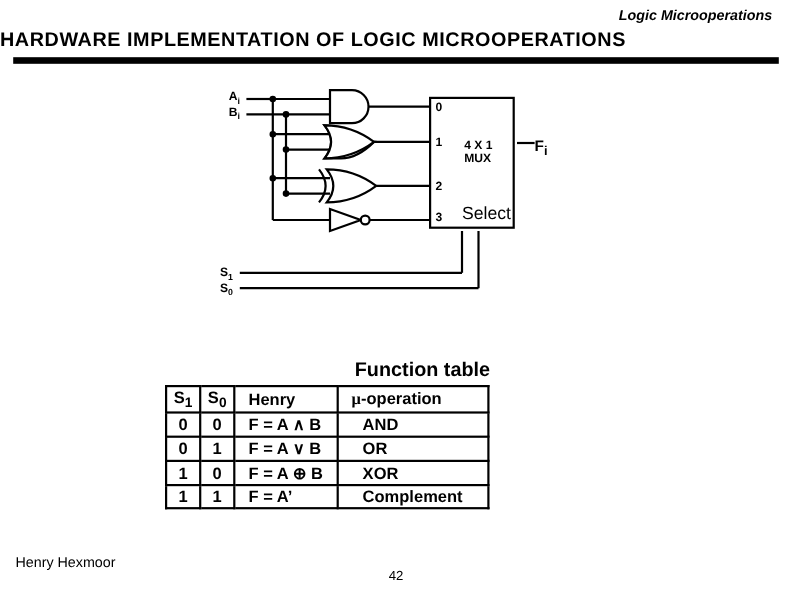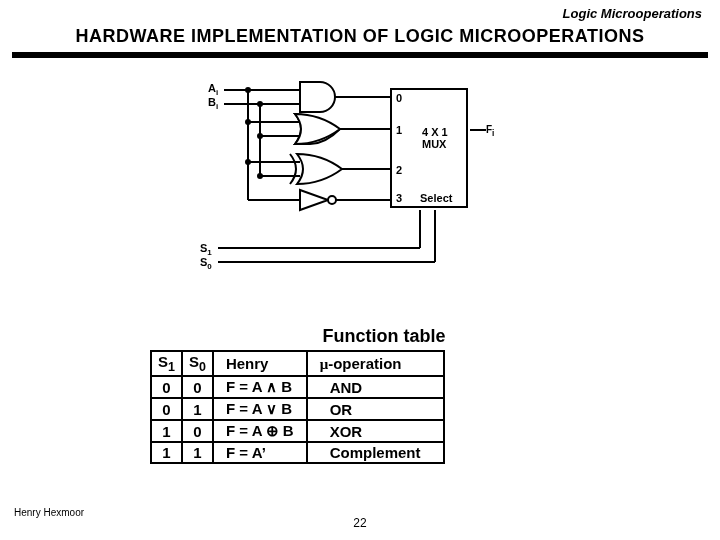--- a/index.html
+++ b/index.html
@@ -8,56 +8,56 @@
     font-family: Arial, Helvetica, sans-serif;
     background: #fff; color: #000;
     position: relative; overflow: hidden;
   }
   .header-label {
     position: absolute; top: 6px; right: 18px;
     font-weight: bold; font-style: italic; font-size: 13px;
   }
   .title {
     position: absolute; top: 26px; left: 0; right: 0;
-    text-align: center; font-weight: bold; font-size: 18px;
+    font-weight: bold; font-size: 18px;
     letter-spacing: 0.5px;
   }
   .rule {
     position: absolute; top: 52px; left: 12px; right: 12px;
     height: 6px; background: #000;
   }
   .diagram {
     position: absolute; top: 70px; left: 160px; width: 400px; height: 210px;
   }
   .sig { position: absolute; font-size: 11px; font-weight: bold; }
   .sig sub { font-size: 8px; vertical-align: sub; }
   .muxbox {
     position: absolute; top: 18px; left: 230px; width: 78px; height: 120px;
     border: 2px solid #000;
   }
   .mux-in { position: absolute; left: 4px; font-size: 11px; font-weight: bold; }
   .mux-txt { position: absolute; left: 30px; top: 36px; font-size: 11px; font-weight: bold; line-height: 1.1; }
-  .mux-sel { position: absolute; left: 28px; bottom: 2px; font-size: 11px; font-weight: bold; }
-  .out { position: absolute; top: 54px; left: 326px; font-size: 10px; font-weight: bold; }
+  .mux-sel { position: absolute; left: 28px; bottom: 2px; font-size: 16px; font-weight: normal; }
+  .out { position: absolute; top: 54px; left: 326px; font-size: 14px; font-weight: bold; }
   svg.gates { position: absolute; top: 0; left: 0; }
   .ftitle {
     position: absolute; top: 326px; left: 0; right: 0; text-align: center;
     font-size: 18px; font-weight: bold; padding-left: 48px;
   }
   table.func {
     position: absolute; top: 350px; left: 150px;
     border-collapse: collapse; font-size: 15px; font-weight: bold;
   }
   table.func th, table.func td {
     border: 2px solid #000; padding: 1px 12px; text-align: left;
   }
   table.func th { font-weight: bold; }
   table.func td.c, table.func th.c { text-align: center; padding: 1px 6px; }
   table.func td.op { padding-left: 22px; padding-right: 22px; }
-  .footer { position: absolute; bottom: 22px; left: 14px; font-size: 10px; }
+  .footer { position: absolute; bottom: 22px; left: 14px; font-size: 13px; }
   .pagenum { position: absolute; bottom: 10px; left: 0; right: 0; text-align: center; font-size: 12px; }
   .sym { font-family: 'Times New Roman', serif; }
 </style>
 </head>
 <body>
 
 <div class="header-label">Logic Microoperations</div>
 <div class="title">HARDWARE  IMPLEMENTATION  OF  LOGIC MICROOPERATIONS</div>
 <div class="rule"></div>
 
@@ -171,13 +171,13 @@
   <tr>
     <td class="c">1</td>
     <td class="c">1</td>
     <td>F = A’</td>
     <td class="op">Complement</td>
   </tr>
 </tbody>
   </table>
 
 <div class="footer">Henry Hexmoor</div>
-<div class="pagenum">22</div>
+<div class="pagenum">42</div>
 
 </body></html>

